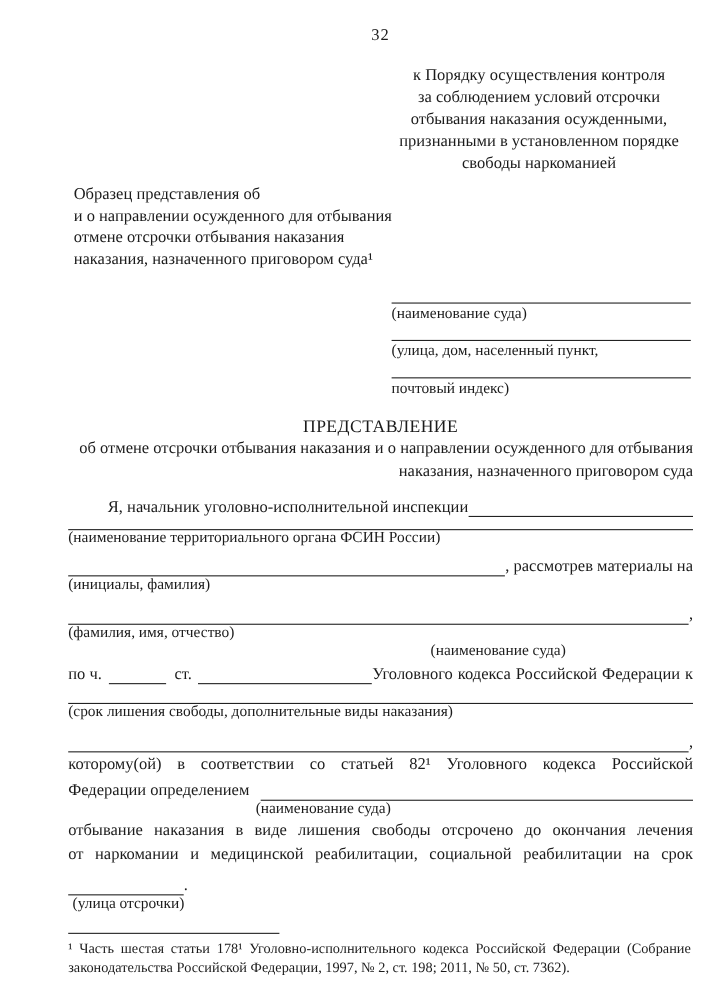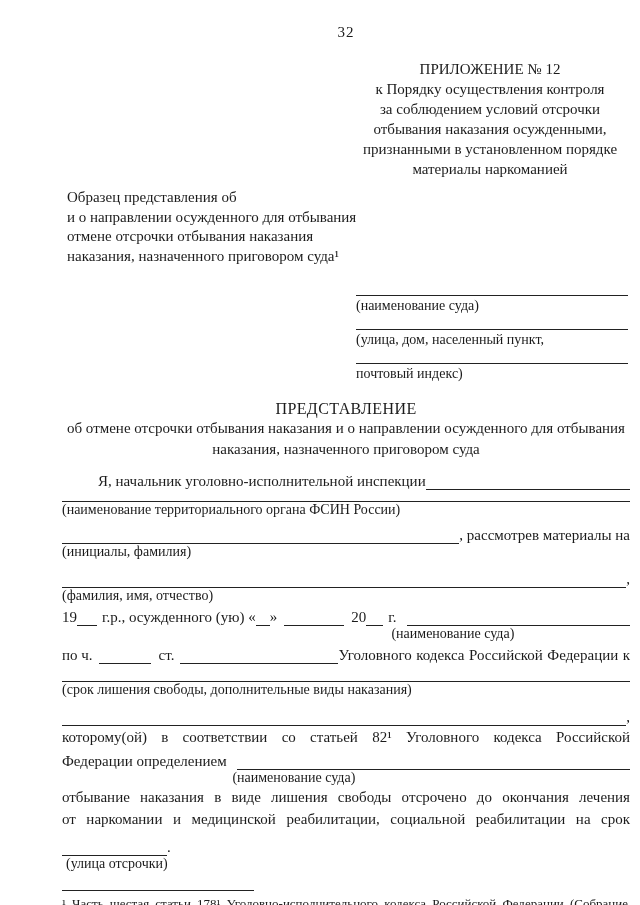--- a/index.html
+++ b/index.html
@@ -20,21 +20,21 @@
   .sample { margin:9px 0 0 5px; line-height:19.5px; }
 
   .addressee { width:272px; margin:22px 2px 0 auto; }
   .afield + .afield { margin-top:8px; }
   .afield .blank-line { height:8px; border-bottom:1.4px solid #222; }
   .afield .cap { padding-top:2px; }
 
   .cap { font-size:14px; line-height:16px; color:#1b1b1b; }
 
   .title { margin-top:18px; text-align:center; font-size:16px; letter-spacing:.4px; }
-  .subtitle { text-align:center; line-height:21px; white-space:nowrap; }
+  .subtitle { text-align:right; line-height:21px; white-space:nowrap; }
 
   .frow { display:flex; align-items:flex-end; margin-top:0; height:22px; white-space:nowrap; }
   .blank { border-bottom:1.3px solid #222; height:4px; }
   .grow { flex:1; }
   .blankfull { border-bottom:1.3px solid #222; height:12px; }
 
   .just { text-align:justify; text-align-last:justify; height:22px; line-height:22px; white-space:nowrap; }
   .jfill { flex:1; text-align:justify; text-align-last:justify; }
 
   .indent { padding-left:36px; }
@@ -51,26 +51,25 @@
   .footnote { margin-top:4px; font-size:13px; line-height:18px; text-align:justify; padding-right:2px; }
 </style>
 </head>
 <body>
 
 <div class="page">
 
   <div class="pageno">32</div>
 
   <div class="appendix">
-    <div>ПРИЛОЖЕНИЕ № 12</div>
     <div>к Порядку осуществления контроля</div>
     <div>за соблюдением условий отсрочки</div>
     <div>отбывания наказания осужденными,</div>
     <div>признанными в установленном порядке</div>
-    <div>материалы наркоманией</div>
+    <div>свободы наркоманией</div>
   </div>
 
   <div class="sample">
     <div>Образец представления об</div>
     <div>и о направлении осужденного для отбывания</div>
     <div>отмене отсрочки отбывания наказания</div>
     <div>наказания, назначенного приговором суда¹</div>
   </div>
 
   <div class="addressee">
@@ -105,32 +104,20 @@
     <span>, рассмотрев материалы на</span>
   </div>
   <div class="cap cap-initials">(инициалы, фамилия)</div>
 
   <div class="frow mt6">
     <div class="blank grow"></div>
     <span>,</span>
   </div>
   <div class="cap">(фамилия, имя, отчество)</div>
 
-  <div class="frow">
-    <span>19</span>
-    <div class="iblank" style="width:20px"></div>
-    <span style="margin-left:5px">г.р., осужденного (ую) «</span>
-    <div class="iblank" style="width:14px"></div>
-    <span>»</span>
-    <div class="iblank" style="width:60px;margin-left:7px"></div>
-    <span style="margin-left:7px">20</span>
-    <div class="iblank" style="width:17px"></div>
-    <span style="margin-left:5px">г.</span>
-    <div class="blank grow" style="margin-left:10px"></div>
-  </div>
   <div class="cap cap-court-right">(наименование суда)</div>
 
   <div class="frow">
     <span>по ч.</span>
     <div class="iblank" style="width:52px;margin-left:6px"></div>
     <span style="margin-left:8px">ст.</span>
     <div class="iblank" style="width:158px;margin-left:6px"></div>
     <span class="jfill" style="">Уголовного кодекса Российской Федерации к</span>
   </div>
 

